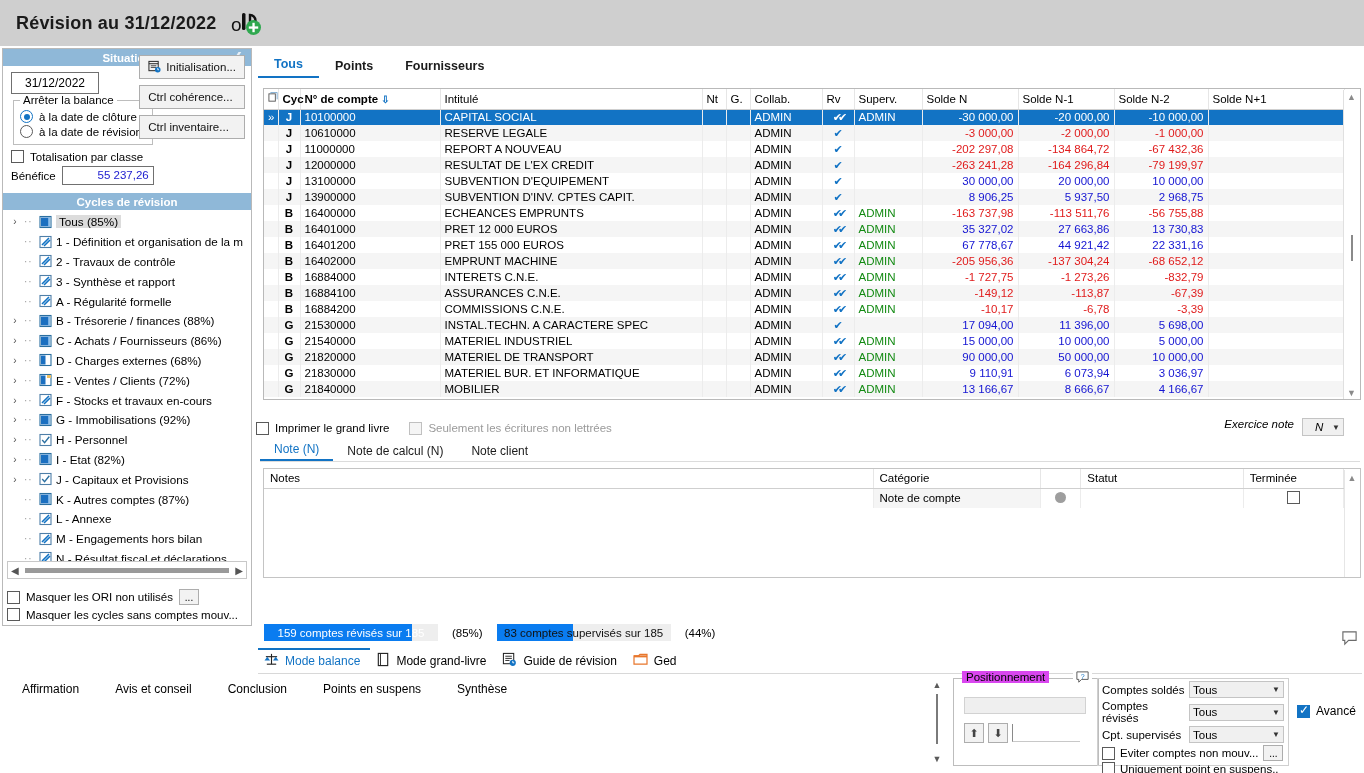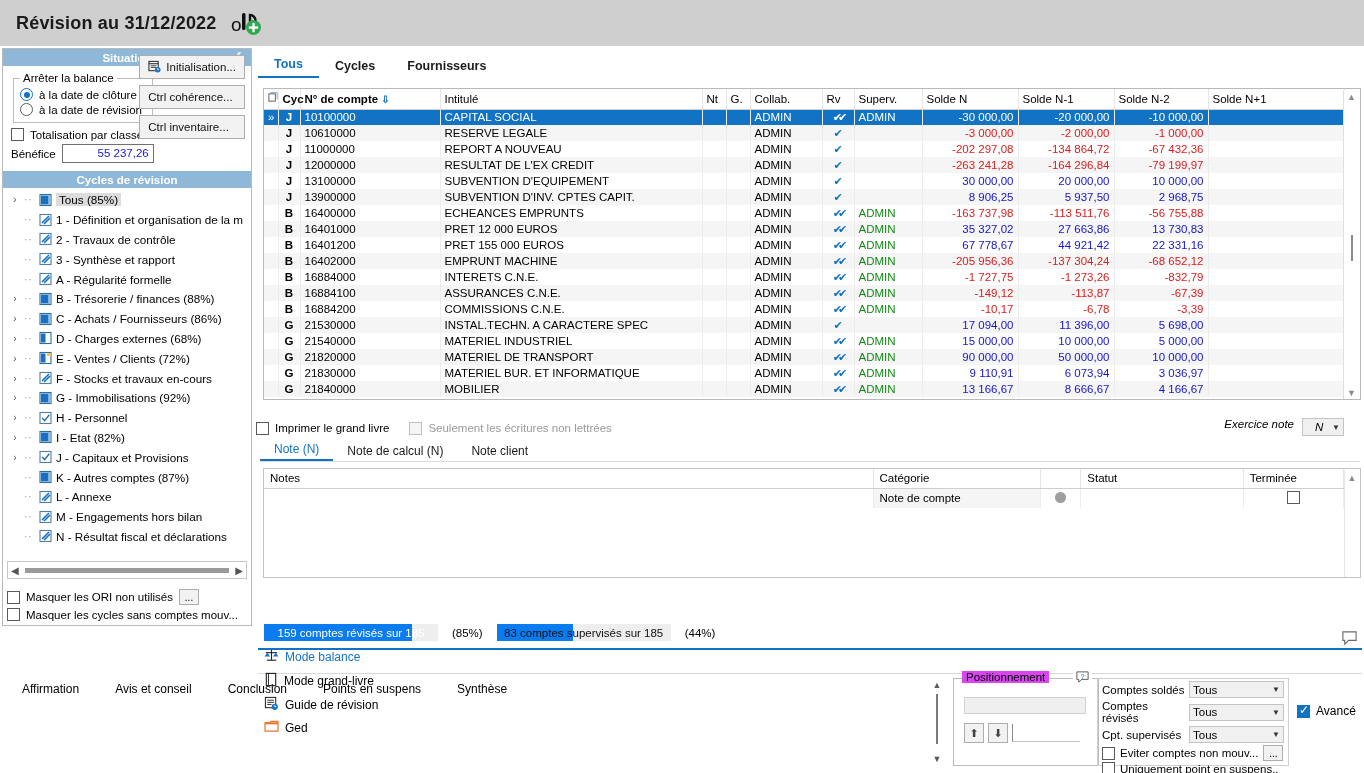--- a/index.html
+++ b/index.html
@@ -204,21 +204,21 @@
     display:flex; align-items:center; justify-content:center;
   }
   .prog .fill { position:absolute; left:0; top:0; bottom:0; background:#0a7cf0; }
   .prog .lab { position:relative; z-index:2; font-size:11.5px; color:#111; white-space:nowrap; }
   .prog.p1 .lab { color:#fff; }
   .ppct { font-size:11.5px;text-align:right; }
 
   
   .modebar {
     position:absolute; left:258px; top:648px; width:1104px; height:26px;
-    display:flex; gap:6px; border-bottom:1px solid #d8d8d8;flex-direction:column;
+    display:flex; align-items:center; border-bottom:1px solid #d8d8d8;
   }
   .modeitem { display:flex; align-items:center; gap:6px; font-size:12px; padding:0 10px 0 6px; height:26px; }
   .modeitem.active { color:#1273c4; }
   .modeitem.active { box-shadow: inset 0 3px 0 -1px #1273c4; }
 
   
   .bottabs {
     position:absolute; left:4px; top:682px; display:flex; gap:0; font-size:12px;
   }
   .bottabs .bt { padding:0 18px; }
@@ -280,20 +280,23 @@
   </div>
 
   <div class="leftpanel">
 
     <div class="panel-head">
       <span>Situation</span>
       <span class="chev">❮</span>
     </div>
 
     <div class="sit-body">
+      <div class="date-row">
+        <div class="date-input">31/12/2022</div>
+      </div>
 
       <fieldset class="fieldset">
         <legend>Arrêter la balance</legend>
         <div class="radio-row">
           <span class="radio on"></span>
           <span>à la date de clôture</span>
         </div>
         <div class="radio-row">
           <span class="radio"></span>
           <span>à la date de révision</span>
@@ -524,21 +527,21 @@
       </div>
       <div class="chk-row">
         <span class="cb"></span>
         <span>Masquer les cycles sans comptes mouv...</span>
       </div>
     </div>
   </div>
 
   <div class="maintabs" id="main-tabs">
       <div class="mtab active">Tous</div>
-      <div class="mtab">Cycles</div>
+      <div class="mtab">Points</div>
       <div class="mtab">Fournisseurs</div>
     </div>
 
   <div class="grid-wrap">
     <table class="grid">
       <colgroup>
         <col style="width:14px">
           <col style="width:22px">
           <col style="width:140px">
           <col style="width:262px">

